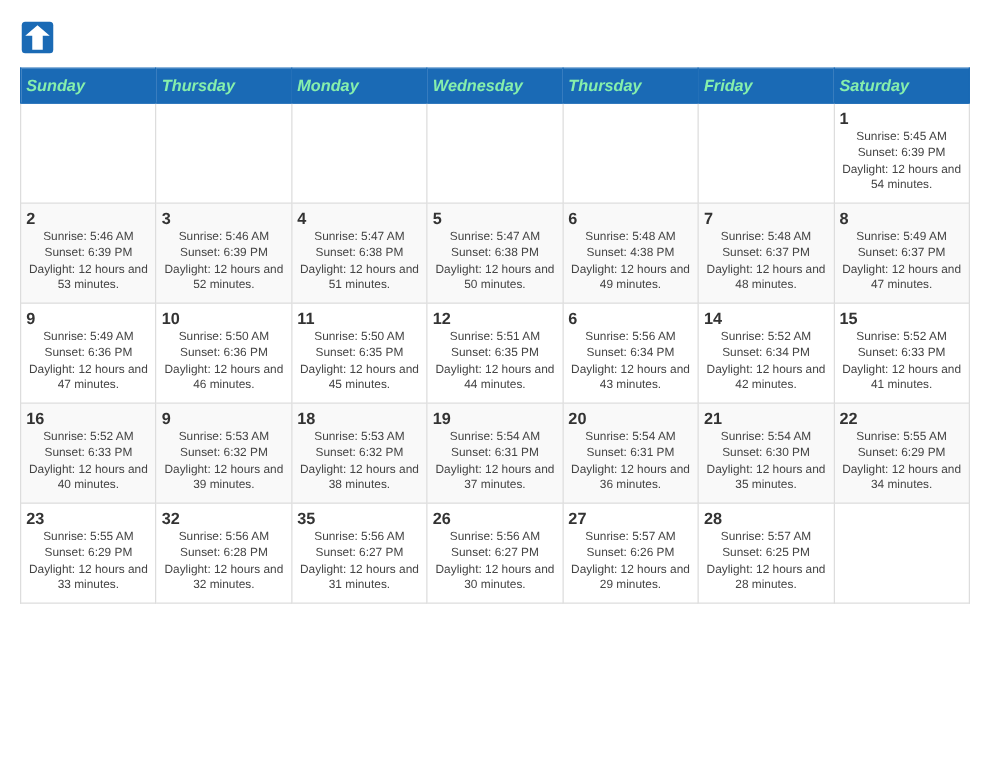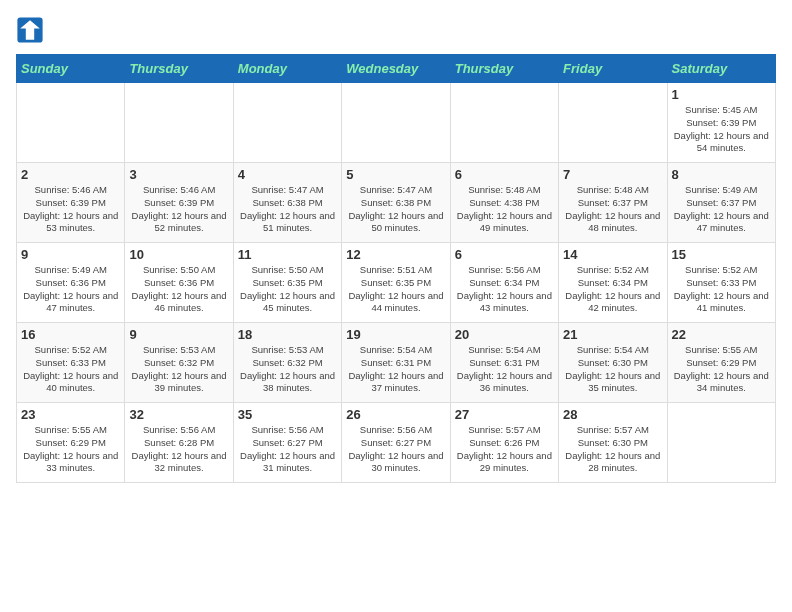--- a/index.html
+++ b/index.html
@@ -327,20 +327,20 @@
         <td>
           <span class="day-number">27</span>
           <div class="day-info">Sunrise: 5:57 AM
 Sunset: 6:26 PM
 Daylight: 12 hours
 and 29 minutes.</div>
         </td>
         <td>
           <span class="day-number">28</span>
           <div class="day-info">Sunrise: 5:57 AM
-Sunset: 6:30 PM
+Sunset: 6:25 PM
 Daylight: 12 hours
 and 28 minutes.</div>
         </td>
         <td class="empty-cell"></td>
       </tr>
     </tbody>
 </table>
 
 </body></html>

